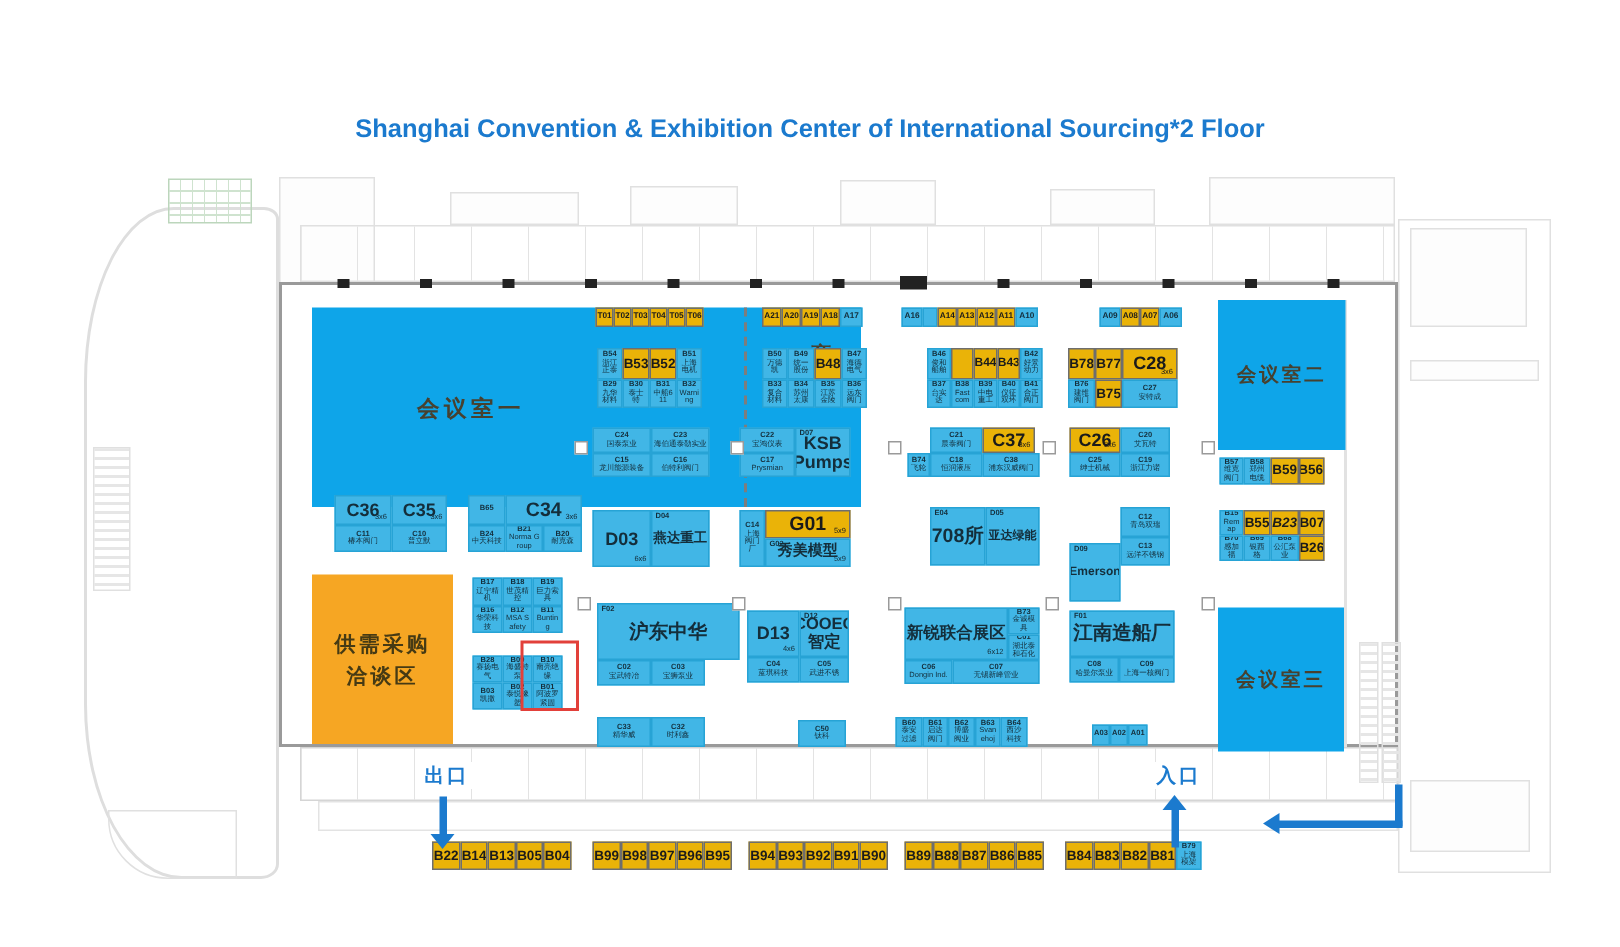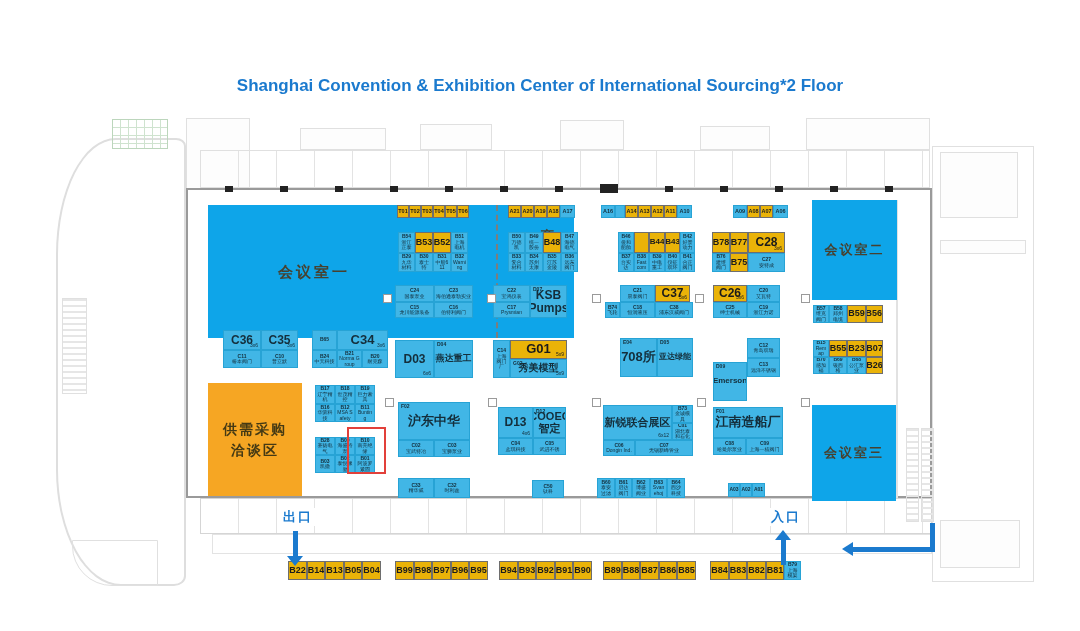--- a/index.html
+++ b/index.html
@@ -428,21 +428,21 @@
       <div class="booth bw" style="left: 866px; top: 305px; width: 17px; height: 18px; align-items: flex-end;">
         <div class="bigt" style="font-size: 9px;">B56</div>
       </div>
       <div class="booth bb" style="left: 813px; top: 340px; width: 16px; height: 17px;">
         <div class="tcode">B15</div>
         <div class="tname">Remap</div>
       </div>
       <div class="booth bw" style="left: 829px; top: 340px; width: 18px; height: 17px;">
         <div class="bigt" style="font-size: 9px;">B55</div>
       </div>
-      <div class="booth bw" style="left: 847px; top: 340px; width: 19px; height: 17px;">
+      <div class="booth bw" style="left: 847px; top: 340px; width: 19px; height: 17px; font-style: italic;">
         <div class="bigt" style="font-size: 9px;">B23</div>
       </div>
       <div class="booth bw" style="left: 866px; top: 340px; width: 17px; height: 17px;">
         <div class="bigt" style="font-size: 9px;">B07</div>
       </div>
       <div class="booth bb" style="left: 813px; top: 357px; width: 16px; height: 17px;">
         <div class="tcode">B70</div>
         <div class="tname">感加福</div>
       </div>
       <div class="booth bb" style="left: 829px; top: 357px; width: 18px; height: 17px;">
@@ -497,21 +497,21 @@
         <div class="tname">凯撒</div>
       </div>
       <div class="booth bb" style="left: 335px; top: 455px; width: 20px; height: 18px;">
         <div class="tcode">B02</div>
         <div class="tname">泰悦橡塑</div>
       </div>
       <div class="booth bb" style="left: 355px; top: 455px; width: 20px; height: 18px;">
         <div class="tcode">B01</div>
         <div class="tname">阿波罗紧固</div>
       </div>
-      <div class="booth bb" style="left: 398px; top: 402px; width: 72px; height: 38px;">
+      <div class="booth bb" style="left: 398px; top: 402px; width: 95px; height: 38px;">
         <span class="corner">F02</span>
         <div class="bigt" style="font-size: 13px;">沪东中华</div>
       </div>
       <div class="booth bb" style="left: 398px; top: 440px; width: 36px; height: 17px;">
         <div class="tcode">C02</div>
         <div class="tname">宝武特冶</div>
       </div>
       <div class="booth bb" style="left: 434px; top: 440px; width: 36px; height: 17px;">
         <div class="tcode">C03</div>
         <div class="tname">宝狮泵业</div>

